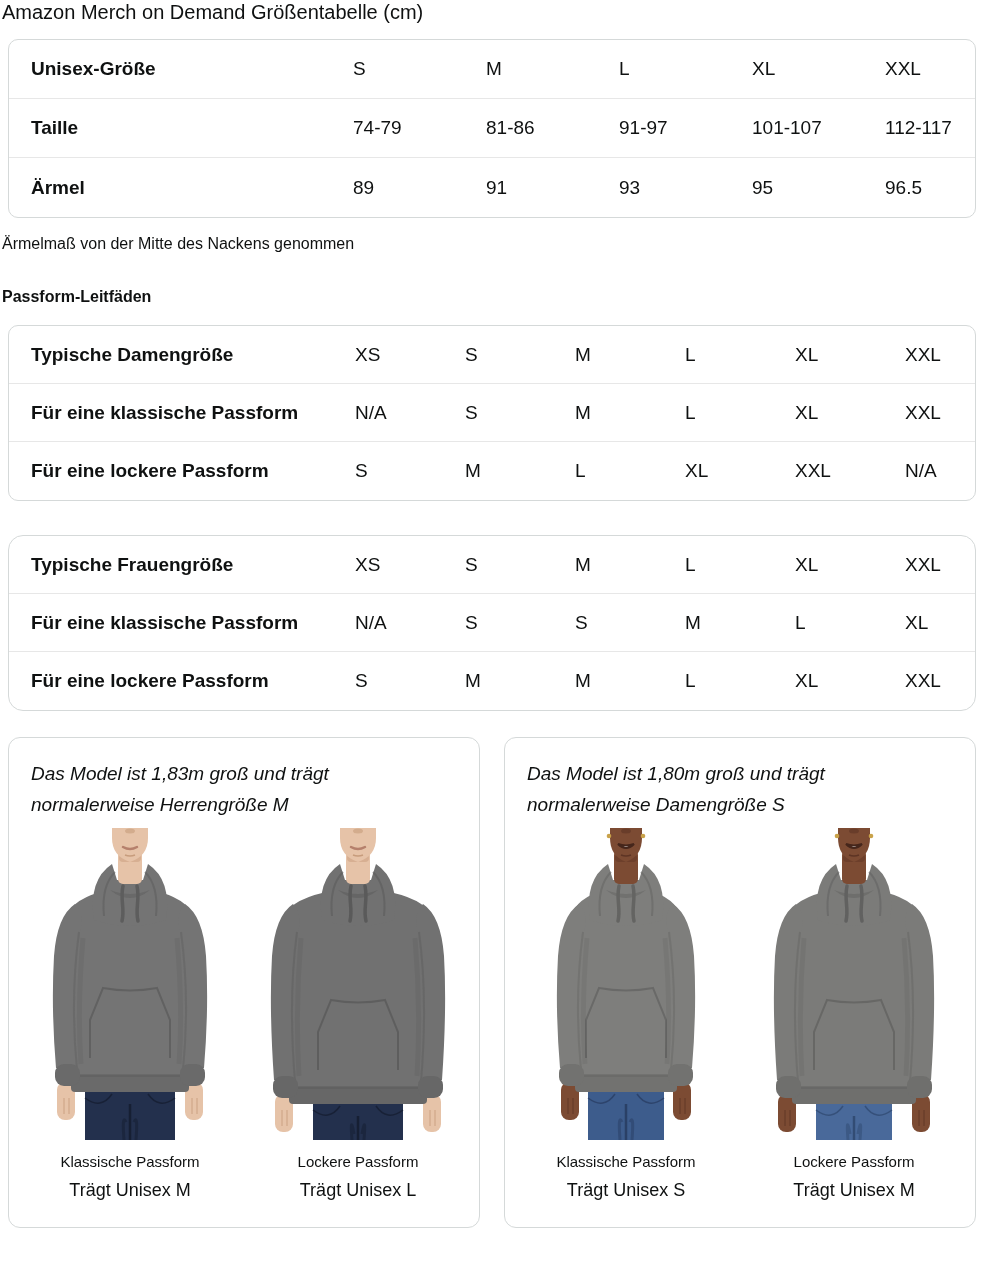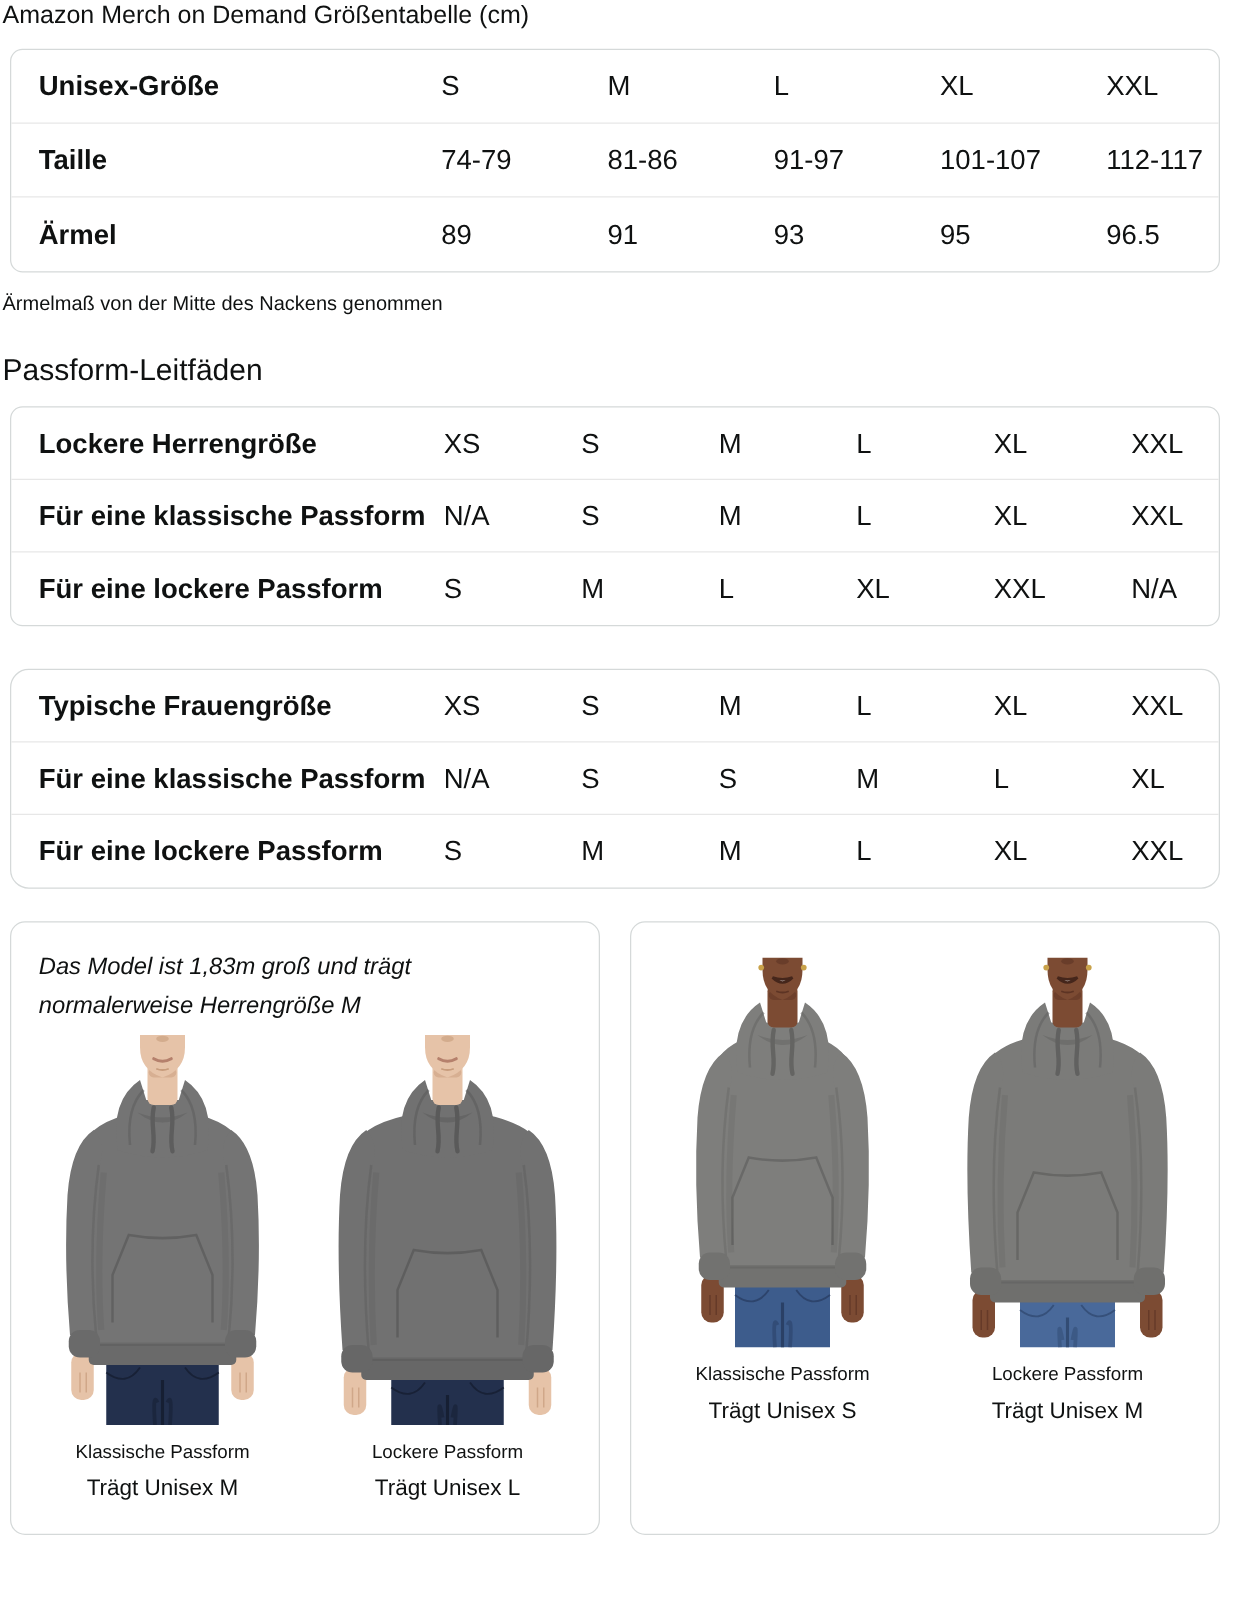--- a/index.html
+++ b/index.html
@@ -7,31 +7,31 @@
   .page {
     width:984px; height:1285px; position:relative; overflow:hidden;
     font-family:"Liberation Sans","DejaVu Sans",sans-serif;
     color:#0f1111; background:#fff;
   }
   .page-title { font-size:20px; line-height:23px; padding:1px 0 0 2px; font-weight:400; }
   .data-table {
     border:1px solid #d5d9d9; border-radius:10px; margin:15px 8px 0 8px;
     background:#fff; overflow:hidden;
   }
-  .trow { display:flex; align-items:center; height:59px; border-bottom:1px solid #e7e7e7; font-size:22px; }
+  .trow { display:flex; align-items:center; height:59px; border-bottom:1px solid #e7e7e7; font-size:19px; }
   .data-table.fit .trow { height:58px; }
   .trow:last-child { border-bottom:none; }
   .tlabel { font-weight:bold; padding-left:22px; }
   .cols5 .tlabel { flex:0 0 344px; }
   .cols5 .tcell { flex:0 0 133px; }
   .cols6 .tlabel { flex:0 0 346px; }
   .cols6 .tcell { flex:0 0 110px; }
   .trow .tcell:last-child { flex:1; }
   .note { font-size:16px; line-height:19px; margin:16px 0 0 2px; }
-  .section-heading { font-size:24px; line-height:23px; margin:32px 0 0 2px; font-weight:400; }
+  .section-heading { font-size:16px; line-height:23px; margin:32px 0 0 2px; font-weight:700; }
   #mens-table { margin-top:17px; }
   #womens-table { margin-top:34px;border-radius:15px; }
   .cards { display:flex; gap:24px; margin:26px 8px 0 8px; }
   .card {
     flex:1; border:1px solid #d5d9d9; border-radius:12px;
     padding:20px 0 26px 0; background:#fff;
   }
   .card-desc { font-size:19px; line-height:31px; padding:0 24px 0 22px;font-style:italic; }
   .photo-row { display:flex; justify-content:center; gap:14px; margin-top:8px; }
   .photo-col { width:214px; text-align:center; }
@@ -73,21 +73,21 @@
         <div class="tcell">96.5</div>
       </div>
     </div>
 
   <div class="note">Ärmelmaß von der Mitte des Nackens genommen</div>
 
   <div class="section-heading">Passform-Leitfäden</div>
 
   <div class="data-table cols6 fit" id="mens-table" data-table="mens_fit_table">
       <div class="trow">
-        <div class="tlabel">Lockere Herrengröße</div>
+        <div class="tlabel">Typische Damengröße</div>
         <div class="tcell">XS</div>
         <div class="tcell">S</div>
         <div class="tcell">M</div>
         <div class="tcell">L</div>
         <div class="tcell">XL</div>
         <div class="tcell">XXL</div>
       </div>
       <div class="trow">
         <div class="tlabel">Für eine klassische Passform</div>
         <div class="tcell">N/A</div>
@@ -222,20 +222,21 @@
                 <path d="M 100,19 Q 107,23 114,19" stroke="#b5806c" stroke-width="2.5" fill="none" stroke-linecap="round"></path>
                 <path d="M 102,27 Q 107,29 112,27" stroke="#c79c7c" stroke-width="1.5" fill="none"></path>
               </svg>
             </div>
             <div class="fit-label">Lockere Passform</div>
             <div class="size-label">Trägt Unisex L</div>
           </div>
         </div>
       </div>
       <div class="card">
+        <div class="card-desc">Das Model ist 1,80m groß und trägt normalerweise Damengröße S</div>
         <div class="photo-row">
           <div class="photo-col">
             <div class="photo">
               <svg width="214" height="312" viewBox="0 0 214 312" xmlns="http://www.w3.org/2000/svg">
                 <rect width="214" height="312" fill="#ffffff"></rect>
                 <rect x="69" y="242" width="76" height="70" fill="#3d5c8c"></rect>
                 <path d="M 107,276 L 107,312" stroke="#2a4066" stroke-width="2.5" fill="none"></path>
                 <path d="M 69,270 Q 85,282 96,266" stroke="#2a4066" stroke-width="1.5" fill="none" opacity="0.85"></path>
                 <path d="M 145,270 Q 129,282 118,266" stroke="#2a4066" stroke-width="1.5" fill="none" opacity="0.85"></path>
                 <path d="M 103,294 Q 99,285 101,312" stroke="#2a4066" stroke-width="3" fill="none" opacity="0.55"></path>

